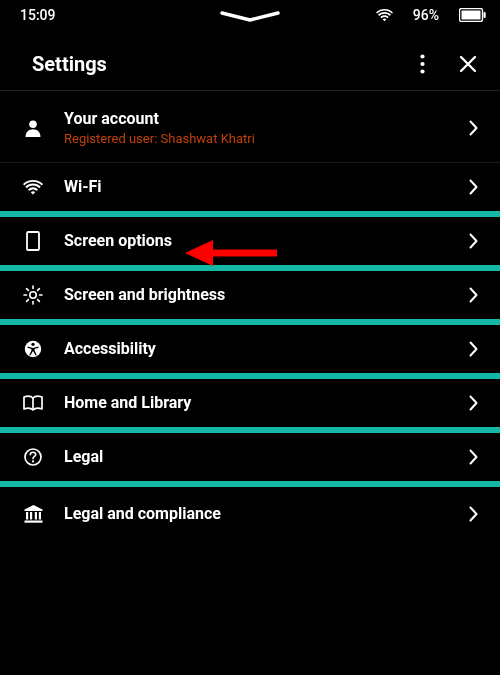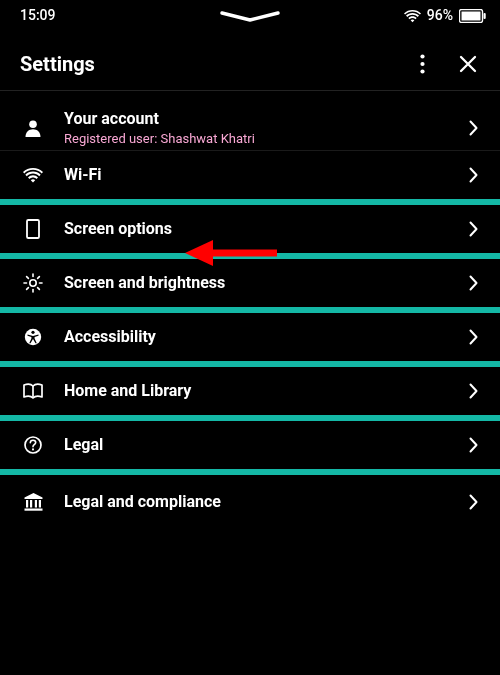--- a/index.html
+++ b/index.html
@@ -1,43 +1,43 @@
 <!DOCTYPE html>
 <html><head>
 <meta charset="utf-8">
 <style>
   * { margin: 0; padding: 0; box-sizing: border-box; }
   html, body { width: 500px; height: 675px; background: #000; color: #fff; font-family: -apple-system, BlinkMacSystemFont, "Segoe UI", Roboto, Helvetica, Arial, sans-serif; overflow: hidden; }
   .screen { width: 500px; height: 531px; position: relative; }
 
   
   .statusbar { height: 30px; display: flex; align-items: center; justify-content: space-between; padding: 0 14px 0 20px; font-size: 14px; font-weight: 500; }
-  .status-right { display: flex; align-items: flex-end; gap: 6px; }
+  .status-right { display: flex; align-items: center; gap: 20px; }
   .status-right .pct { font-size: 14px; }
 
   
   .handle { position: absolute; top: 10px; left: 50%; transform: translateX(-50%); width: 62px; height: 14px; }
 
   
   .header { display: flex; align-items: center; justify-content: space-between; padding: 22px 20px 14px 20px; border-bottom: 1px solid #222; }
-  .header h1 { font-size: 20px; font-weight: 700; }
+  .header h1 { font-size: 20px; font-weight: 700; margin-left: 12px; }
   .header-actions { display: flex; align-items: center; gap: 22px; }
   .iconbtn { width: 24px; height: 24px; display: flex; align-items: center; justify-content: center; cursor: pointer; }
 
   
   .list { }
   .row { display: flex; align-items: center; min-height: 54px; padding: 10px 22px 10px 20px; border-bottom: 6px solid #14b8a6; cursor: pointer; }
   .row:last-child { border-bottom: none; }
   .row .left-icon { width: 26px; display: flex; align-items: center; justify-content: center; margin-right: 18px; flex-shrink: 0; }
   .row .text { flex: 1; display: flex; flex-direction: column; justify-content: center; }
   .row .title { font-size: 16px; font-weight: 700; color: #fff; line-height: 1.25; }
-  .row .subtitle { font-size: 13px; font-weight: 400; color: #f9a8d4; margin-top: 2px; }
+  .row .subtitle { font-size: 13px; font-weight: 400; color: #c2410c; margin-top: 2px; }
   .row .chev { flex-shrink: 0; margin-left: 10px; }
 
-  .row-account { padding-top: 18px; padding-bottom: 4px; border-bottom: 1px solid #1a1a1a; }
+  .row-account { padding-top: 18px; padding-bottom: 16px; border-bottom: 1px solid #1a1a1a; }
 
   
   .arrow { position: absolute; top: 238px; left: 185px; width: 95px; height: 30px; pointer-events: none; }
 
   svg { display: block; }
 </style>
 </head>
 <body>
 
 <div class="screen">

